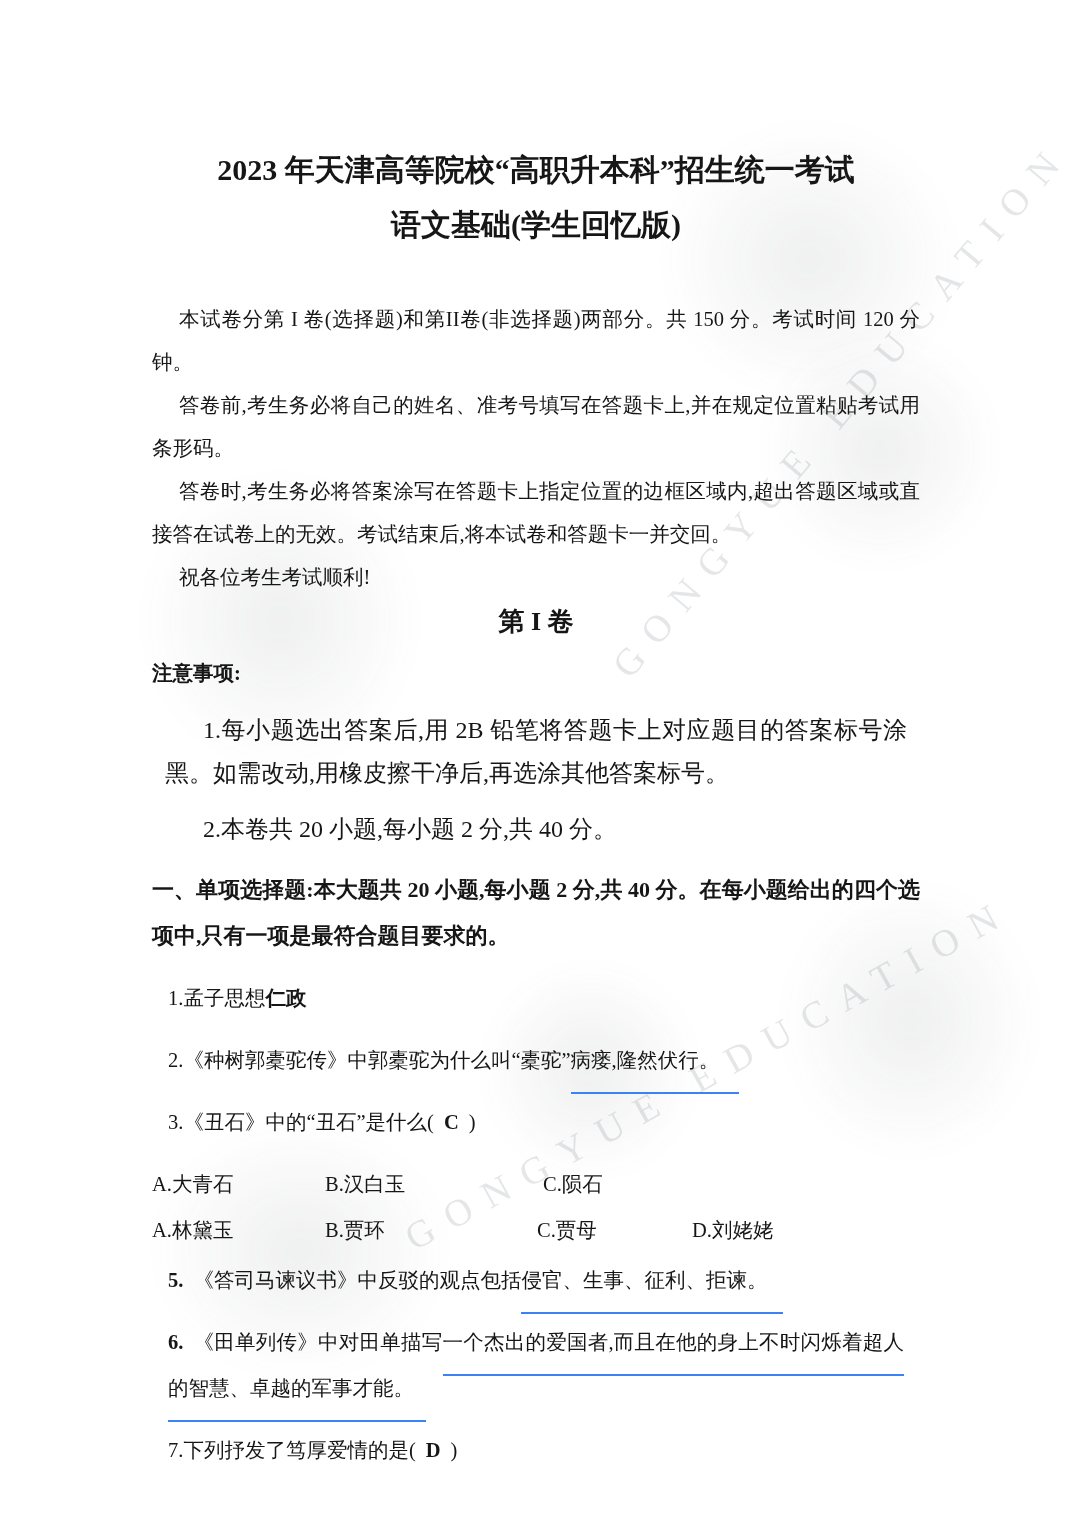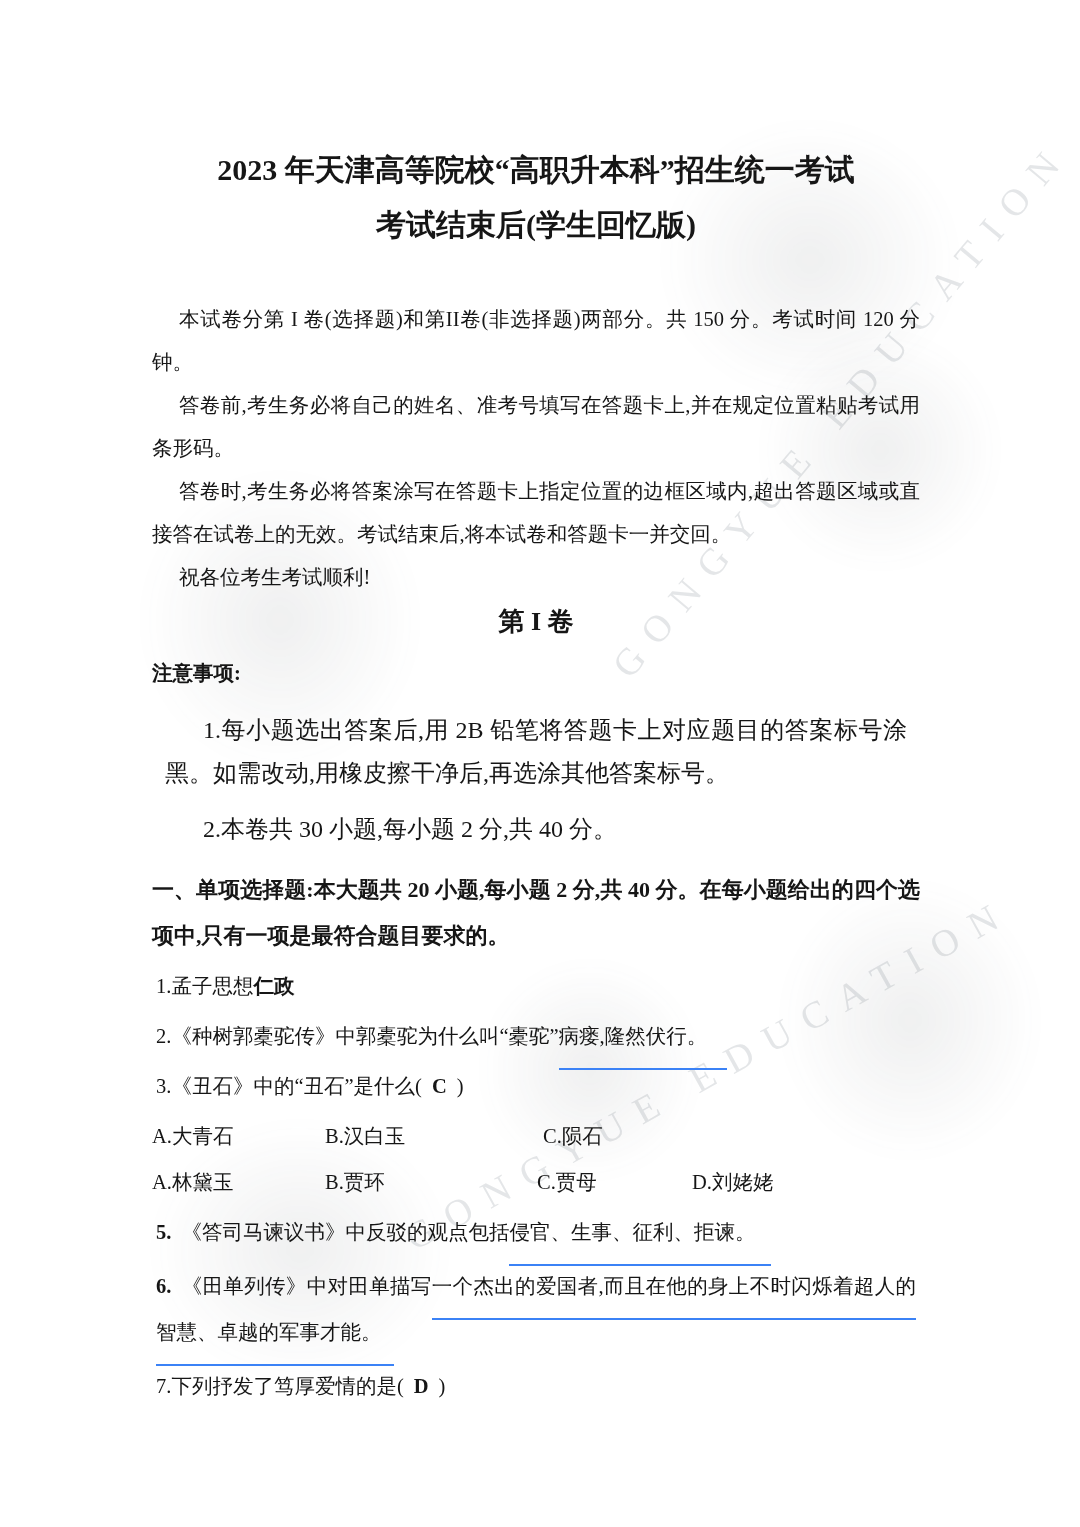--- a/index.html
+++ b/index.html
@@ -45,21 +45,21 @@
   .title-wrap{margin-bottom:46px;}
   .para{font-size:20.5px;line-height:43px;margin:0;text-align:justify;}
   .indent{text-indent:27px;}
   .vol{
     text-align:center;font-weight:700;
     font-size:26px;line-height:46px;margin:0;
   }
   .notice-head{font-weight:700;font-size:20.5px;line-height:45px;margin:6px 0 0 0;}
   .notice-item{font-size:24px;line-height:43px;margin:13px;text-indent:38px;text-align:justify;}
   .sec{font-weight:700;font-size:22px;line-height:46px;margin:16px 0 2px 0;text-align:justify;}
-  .q{font-size:20.5px;line-height:46px;margin:4px;text-align:justify;}
+  .q{font-size:20.5px;line-height:46px;margin:16px;text-align:justify;}
   .qnum{font-weight:700;padding-right:10px;}
   .bu{
     font-weight:400;
     border-bottom:2px solid #3b82f6;
     padding-bottom:21px;
   }
   .ext20{padding-right:20px;}
   .ext16{padding-right:16px;}
   .ext12{padding-right:12px;}
   .ansl{font-weight:700;padding:0 10px;}
@@ -85,33 +85,33 @@
   <div class="blob b2"></div>
   <div class="blob b3"></div>
   <div class="blob b4"></div>
   <div class="blob b5"></div>
   <div class="blob b6"></div>
 
   <div class="content">
 
     <div class="title-wrap">
       <h1 class="title">2023 年天津高等院校“高职升本科”招生统一考试</h1>
-      <h1 class="title">考试结束后(学生回忆版)</h1>
+      <h1 class="title">语文基础(学生回忆版)</h1>
     </div>
 
     <p class="para indent">本试卷分第 I 卷(选择题)和第II卷(非选择题)两部分。共 150 分。考试时间 120 分钟。</p>
     <p class="para indent">答卷前,考生务必将自己的姓名、准考号填写在答题卡上,并在规定位置粘贴考试用条形码。</p>
     <p class="para indent">答卷时,考生务必将答案涂写在答题卡上指定位置的边框区域内,超出答题区域或直接答在试卷上的无效。考试结束后,将本试卷和答题卡一并交回。</p>
     <p class="para indent">祝各位考生考试顺利!</p>
 
     <h2 class="vol">第 I 卷</h2>
 
     <p class="notice-head">注意事项:</p>
     <p class="notice-item">1.每小题选出答案后,用 2B 铅笔将答题卡上对应题目的答案标号涂黑。如需改动,用橡皮擦干净后,再选涂其他答案标号。</p>
-    <p class="notice-item">2.本卷共 30 小题,每小题 2 分,共 40 分。</p>
+    <p class="notice-item">2.本卷共 20 小题,每小题 2 分,共 40 分。</p>
 
     <p class="sec">一、单项选择题:本大题共 20 小题,每小题 2 分,共 40 分。在每小题给出的四个选项中,只有一项是最符合题目要求的。</p>
 
     <p class="q"><span>1.孟子思想</span><strong>仁政</strong></p>
 
     <p class="q"><span>2.《种树郭橐驼传》中郭橐驼为什么叫“橐驼”</span><span class="bu ext20">病瘘,隆然伏行。</span></p>
 
     <p class="q"><span>3.《丑石》中的“丑石”是什么</span><span>(</span><span class="ansl">C</span><span>)</span></p>
 
     <p class="opts opts3">

